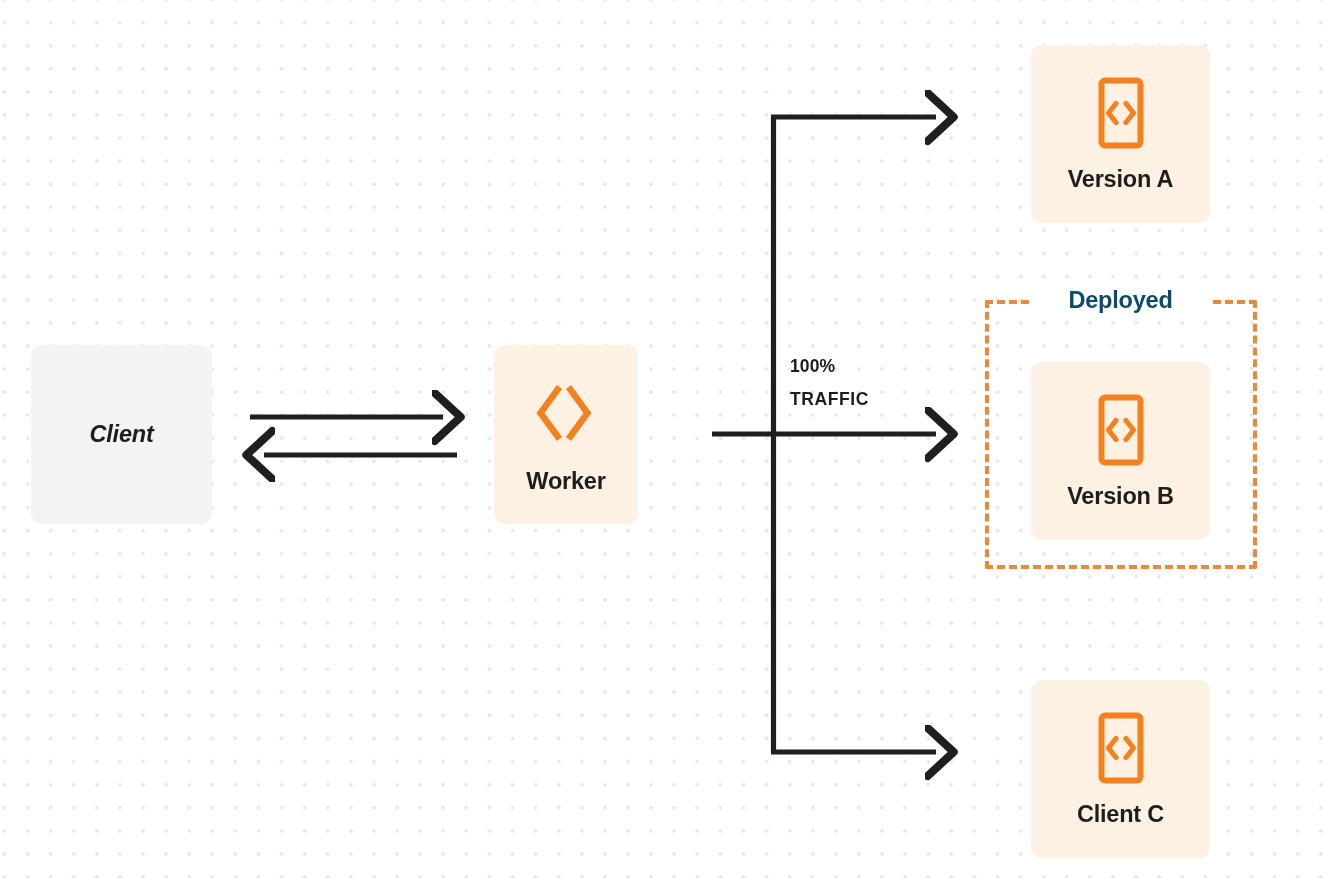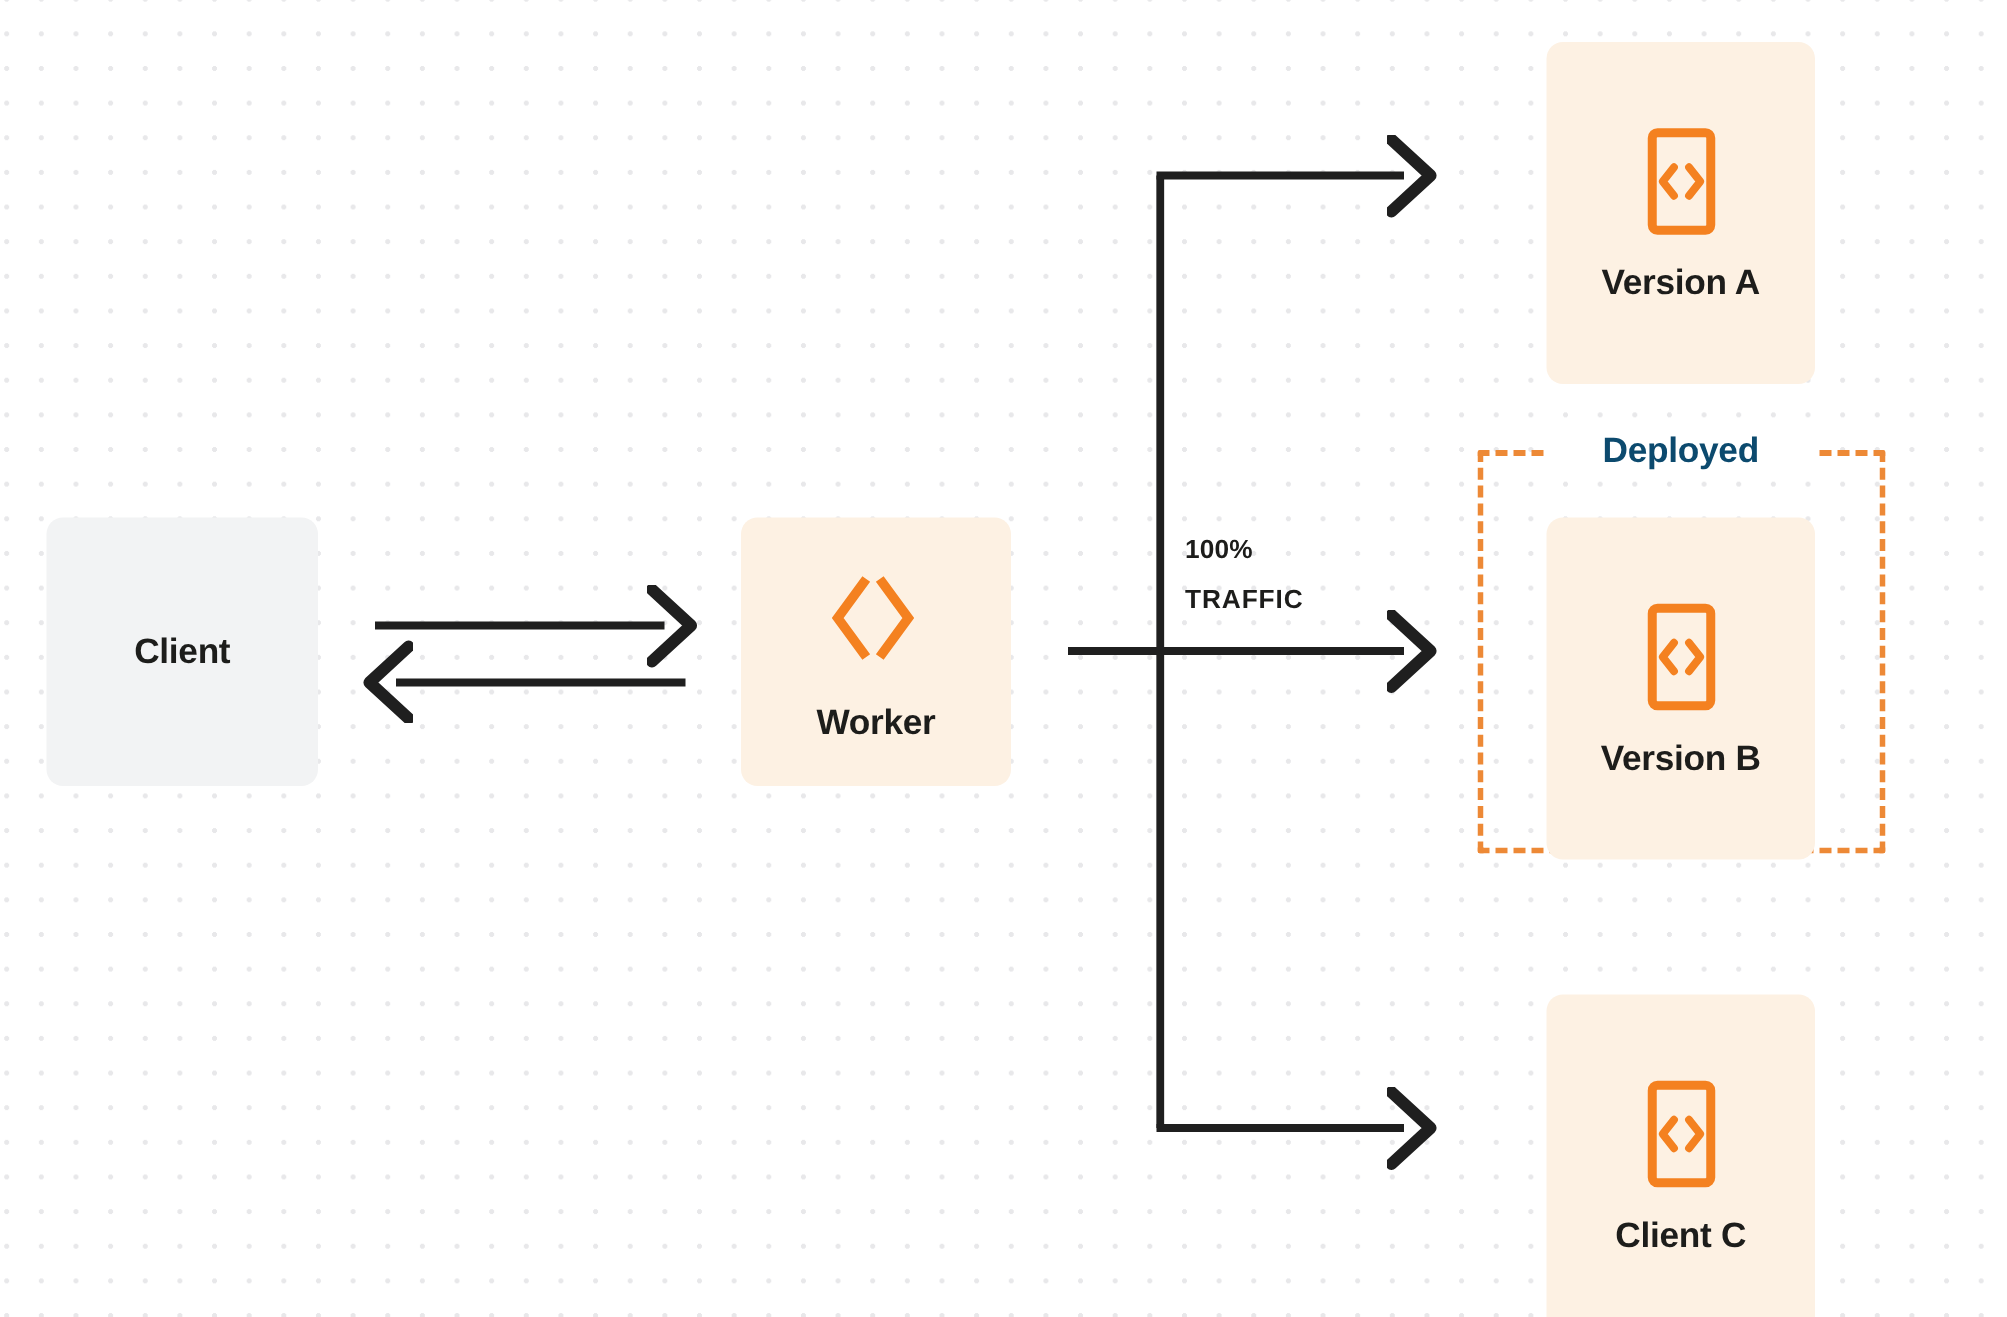--- a/index.html
+++ b/index.html
@@ -38,43 +38,44 @@
   }
 
   .node-client {
     left: 31px;  top: 345px;
     width: 181px; height: 179px;
     background: #f2f3f4;
   }
 
   .node-worker {
     left: 494px; top: 345px;
-    width: 180px; height: 179px;
+    width: 144px; height: 179px;
     background: #fdf1e3;
   }
 
   .node-version {
     left: 1031px;
-    width: 179px; height: 228px;
+    width: 179px; height: 178px;
     background: #fdf1e3;
+    margin-top: 17px;
   }
 
   .node-version.va { top: 28px; }
   .node-version.vb { top: 345px; }
   .node-version.vc { top: 663px; }
 
   .node-label {
     font-size: 23.5px;
     font-weight: 700;
     color: #1d1d1b;
     letter-spacing: -0.2px;
     line-height: 1;
   }
 
-  .node-client .node-label { font-size: 23.5px; }
+  .node-client .node-label { font-size: 23.5px; font-style: italic; }
 
   .node-icon {
     display: block;
     margin-bottom: 14px;
   }
 
   .worker-icon { margin-bottom: 16px; }
 
   
   .deployed-frame {

